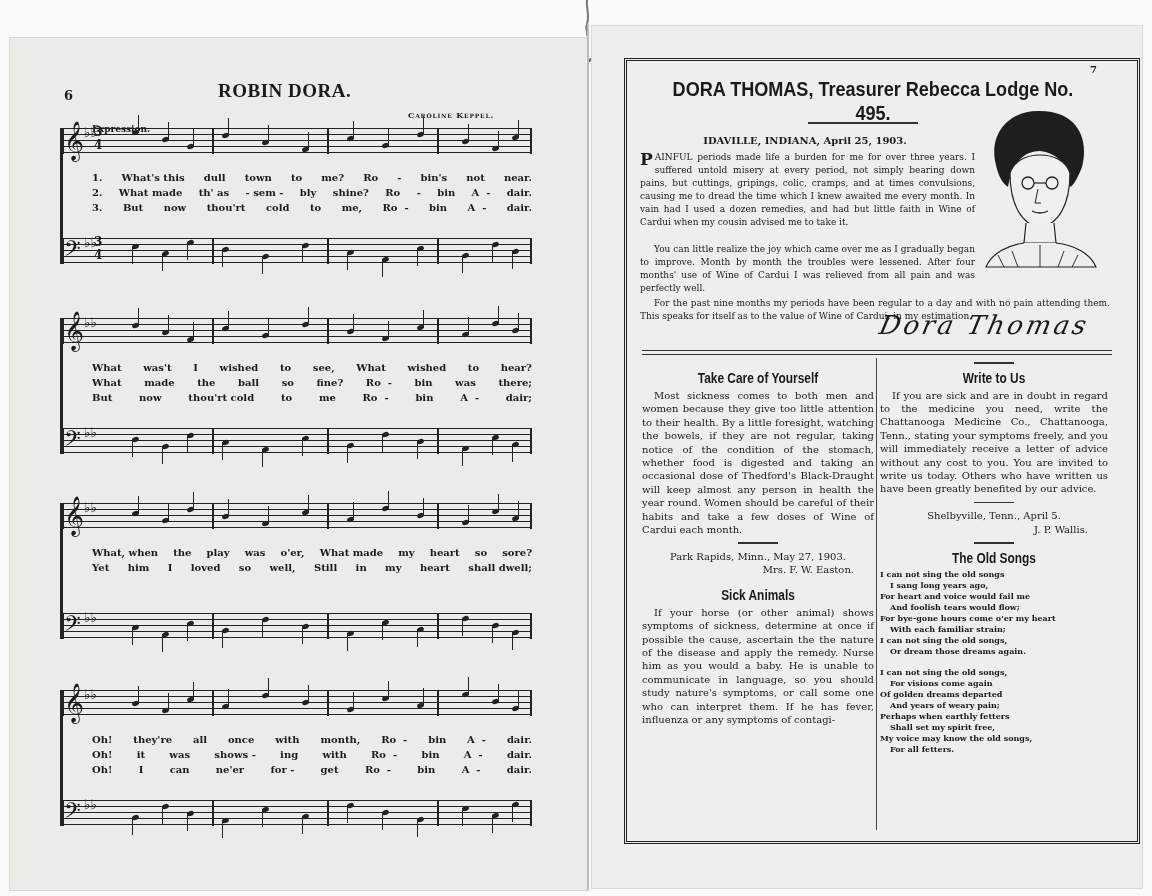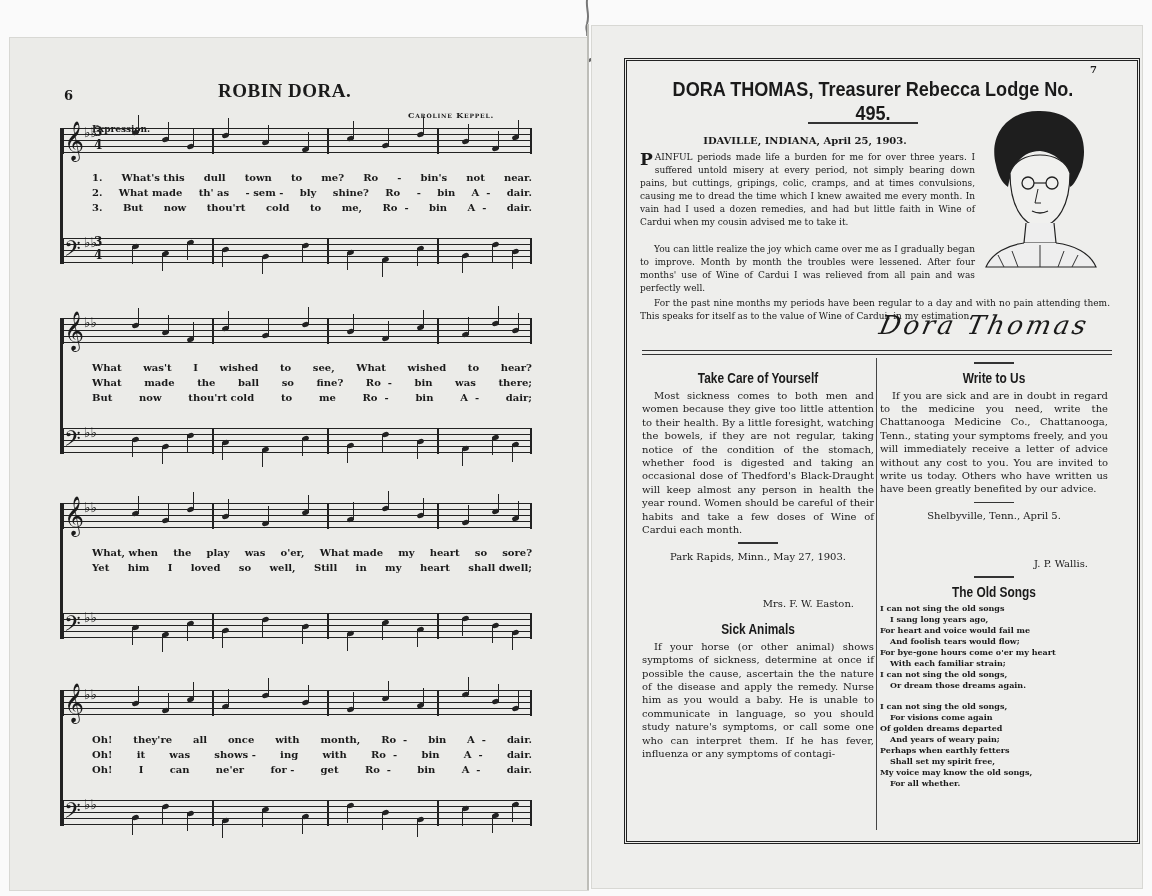--- a/index.html
+++ b/index.html
@@ -40,21 +40,21 @@
   .letter-wide{position:absolute;left:640px;top:288px;width:470px;font:9px/13px "DejaVu Serif",serif;text-align:justify;}
   .letter-wide p{margin:0;}
   .signature{position:absolute;left:880px;top:310px;font:italic 26px "DejaVu Serif",serif;letter-spacing:3px;transform:skewX(-12deg);}
   .portrait{position:absolute;left:978px;top:105px;width:125px;height:165px;}
   .col{position:absolute;font:10px/13.4px "DejaVu Serif",serif;text-align:justify;}
   .col p{margin:0;text-indent:12px;}
   .col .noind{text-indent:0;}
   .col h3{margin:2px 0 3px;text-align:center;font:bold 14px/16px "Liberation Sans Narrow","Liberation Sans",sans-serif;transform:scaleX(.85);}
   .col .mini-rule{width:40px;height:1.5px;background:#333;margin:6px auto 6px;}
   .col .place{text-align:center;text-indent:0;}
-  .col .sig{text-align:right;text-indent:0;padding-right:20px;margin-top:34px;}
+  .col .sig{text-align:right;text-indent:0;padding-right:20px;}
   .colA{left:642px;top:368px;width:232px;}
   .colB{left:880px;top:356px;width:228px;}
   .col-divider{position:absolute;left:876px;top:358px;width:1px;height:472px;background:#444;}
   .poem{font:bold 8px/11px "DejaVu Serif",serif;text-align:left;}
   .poem div{white-space:nowrap;}
   .poem .ind{padding-left:10px;}
   .poem .gap{height:10px;}
 </style>
 </head>
 <body>
@@ -476,15 +476,15 @@
       <div>I can not sing the old songs,</div>
       <div class="ind">Or dream those dreams again.</div>
       <div class="gap"></div>
       <div>I can not sing the old songs,</div>
       <div class="ind">For visions come again</div>
       <div>Of golden dreams departed</div>
       <div class="ind">And years of weary pain;</div>
       <div>Perhaps when earthly fetters</div>
       <div class="ind">Shall set my spirit free,</div>
       <div>My voice may know the old songs,</div>
-      <div class="ind">For all whether.</div>
+      <div class="ind">For all fetters.</div>
     </div>
 </div>
 
 </body></html>

